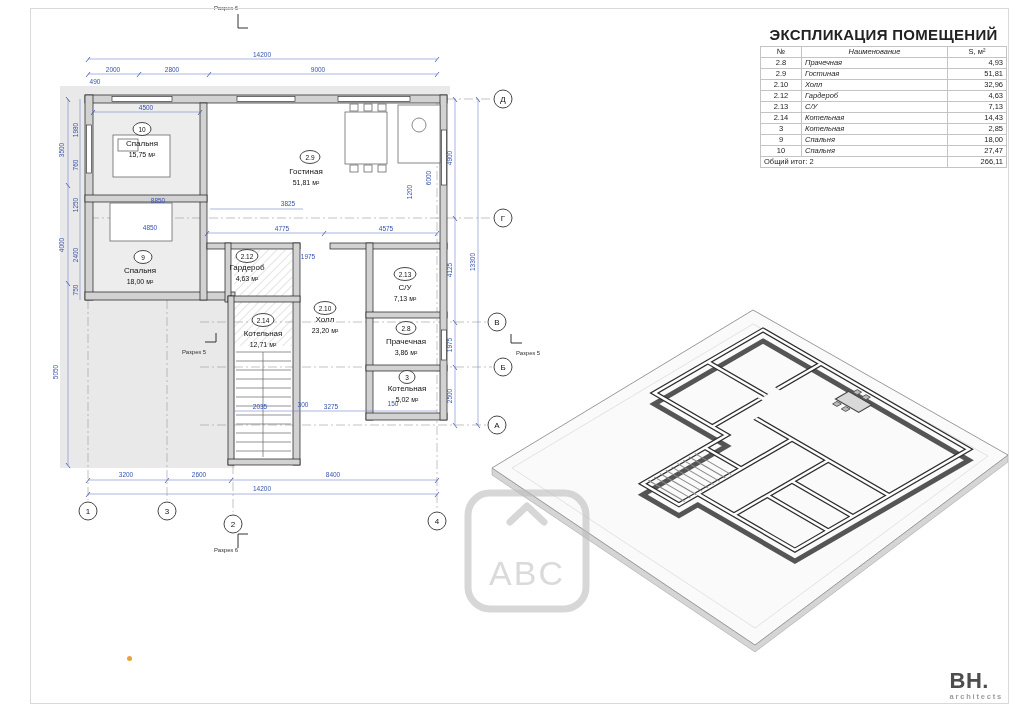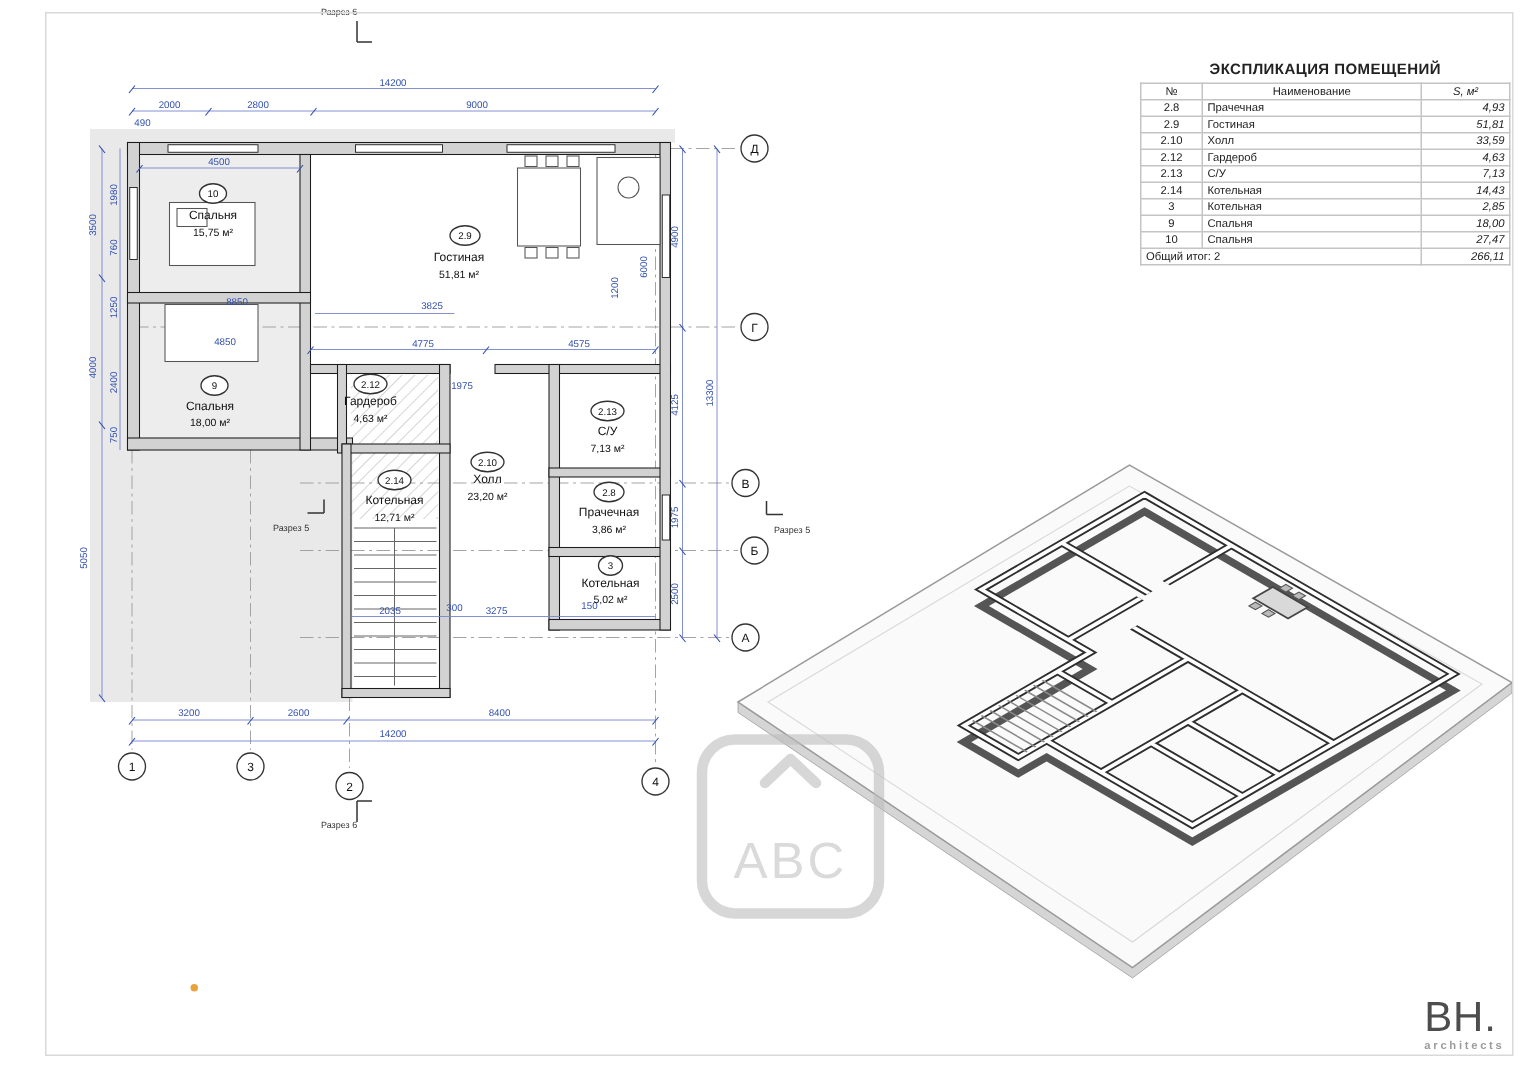--- a/index.html
+++ b/index.html
@@ -1,28 +1,28 @@
 <!DOCTYPE html>
 <html><head>
 <meta charset="utf-8">
 <style>
   html,body{margin:0;padding:0;background:#fff;}
   .sheet{position:relative;width:1015px;height:716px;background:#fff;overflow:hidden;
          font-family:"Liberation Sans","DejaVu Sans",sans-serif;}
   .frame{position:absolute;left:30px;top:8px;width:977px;height:694px;border:1px solid #d9d9d9;}
   
   .schedule{position:absolute;left:760px;top:26px;width:247px;color:#222;}
-  .schedule h1{margin:15px 0 3px 0;font-size:10px;font-weight:bold;text-align:center;letter-spacing:.3px;}
+  .schedule h1{margin:0 0 3px 0;font-size:15px;font-weight:bold;text-align:center;letter-spacing:.3px;}
   .schedule table{width:100%;border-collapse:collapse;}
   .schedule th,.schedule td{border:1px solid #c4c4c4;font-size:7.5px;font-weight:normal;
         padding:0 3px;height:10px;line-height:10px;white-space:nowrap;}
   .schedule th{text-align:center;}
   .col-no{width:34px;text-align:center;}
-  .col-name{text-align:left;}
-  .col-area{width:52px;text-align:right;font-style:italic;}
+  .col-name{text-align:left;font-style:italic;}
+  .col-area{width:52px;text-align:right;}
   .total-label{text-align:left;}
   
   text{font-family:"Liberation Sans","DejaVu Sans",sans-serif;}
   .dim{font-size:6.5px;fill:#3452ae;}
   .dimmid{text-anchor:middle;}
   .room-name{font-size:8px;fill:#111;text-anchor:middle;}
   .room-area{font-size:7px;fill:#111;text-anchor:middle;}
   .tag-txt{font-size:6.5px;fill:#111;text-anchor:middle;}
   .axis-txt{font-size:8px;fill:#111;text-anchor:middle;}
   .sect{font-size:6px;fill:#333;}
@@ -34,21 +34,21 @@
   .furn{fill:#fff;stroke:#555;stroke-width:.7;}
   .stair{stroke:#666;stroke-width:.7;}
   .bubble{fill:#fff;stroke:#333;stroke-width:.9;}
   .w3d-dark{stroke:#2e2e2e;stroke-width:3.4;fill:none;stroke-linejoin:miter;}
   .w3d-face{stroke:#555;stroke-width:3.4;fill:none;}
   .w3d-light{stroke:#ffffff;stroke-width:1.7;fill:none;}
   .wm{opacity:.6;}
   .wm-shape{fill:none;stroke:#bdbdbd;stroke-width:7;stroke-linecap:round;stroke-linejoin:round;}
   .wm-txt{font-size:34px;fill:#c3c3c3;letter-spacing:2px;text-anchor:middle;}
   .logo{position:absolute;right:12px;bottom:16px;text-align:left;line-height:1;}
-  .logo .bh{font-size:28px;font-weight:normal;color:#4d4d4d;letter-spacing:.5px;}
+  .logo .bh{font-size:22px;font-weight:bold;color:#4d4d4d;letter-spacing:.5px;}
   .logo .sub{font-size:7.5px;color:#9c9c9c;letter-spacing:1.8px;margin-top:1px;font-weight:bold;}
   .dot{position:absolute;left:127px;top:656px;width:5px;height:5px;border-radius:50%;background:#e8a33d;}
 </style>
 </head>
 <body>
 
 <div class="sheet">
   <div class="frame"></div>
 
   
@@ -69,21 +69,21 @@
             <td class="col-area">4,93</td>
           </tr>
         <tr>
             <td class="col-no">2.9</td>
             <td class="col-name">Гостиная</td>
             <td class="col-area">51,81</td>
           </tr>
         <tr>
             <td class="col-no">2.10</td>
             <td class="col-name">Холл</td>
-            <td class="col-area">33,59</td>
+            <td class="col-area">32,96</td>
           </tr>
         <tr>
             <td class="col-no">2.12</td>
             <td class="col-name">Гардероб</td>
             <td class="col-area">4,63</td>
           </tr>
         <tr>
             <td class="col-no">2.13</td>
             <td class="col-name">С/У</td>
             <td class="col-area">7,13</td>

